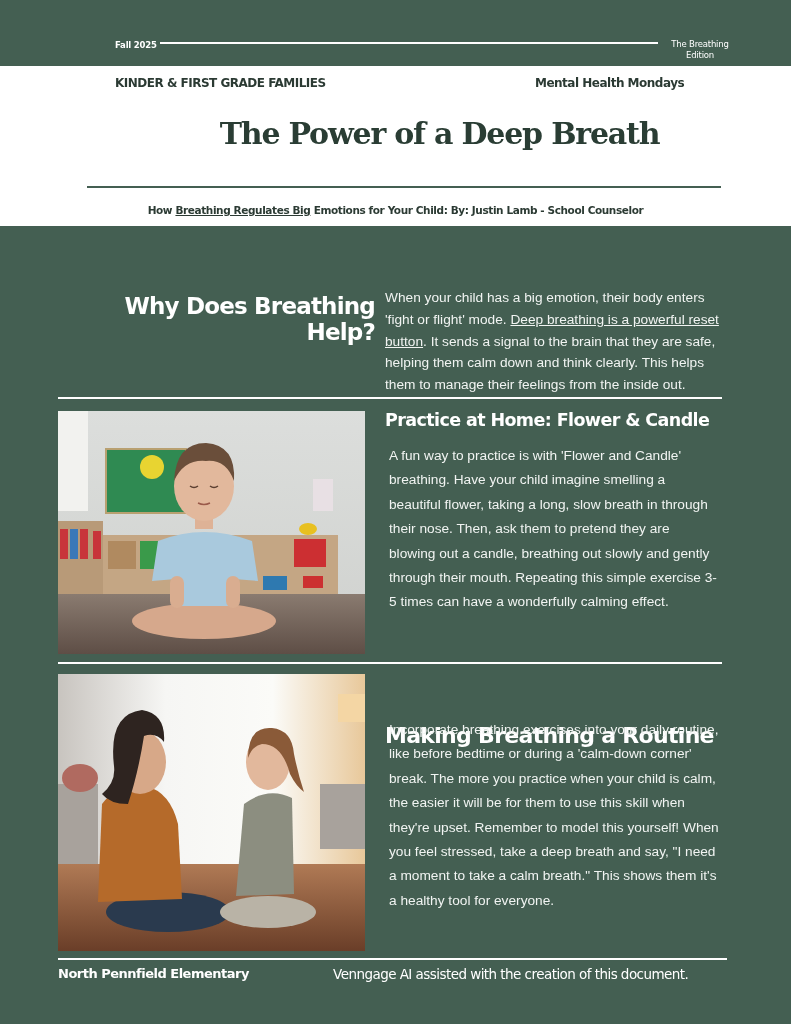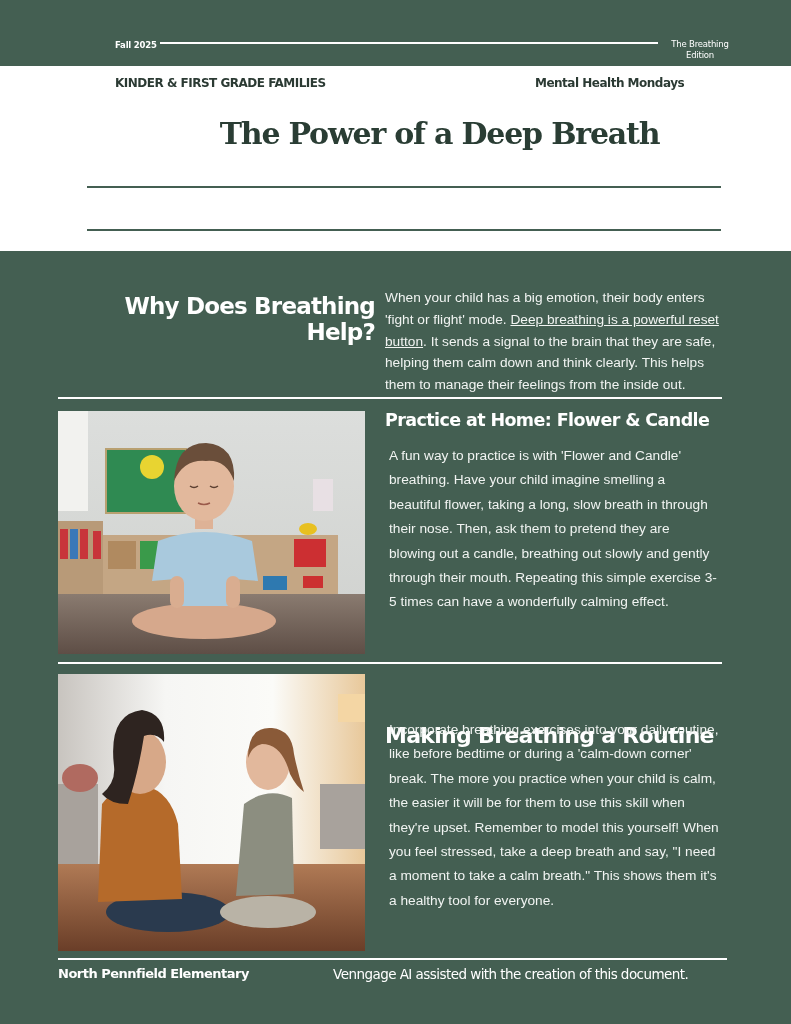--- a/index.html
+++ b/index.html
@@ -6,21 +6,21 @@
   html, body { width: 791px; height: 1024px; overflow: hidden; }
   body { background: #445f52; font-family: "Liberation Sans", sans-serif; position: relative; }
 
   
   .top-banner { position: absolute; left: 0; top: 0; width: 791px; height: 72px; background: #445f52; }
   .season { position: absolute; left: 115px; top: 40px; font-family: "DejaVu Sans", sans-serif; font-size: 8.5px; font-weight: bold; color: #ffffff; letter-spacing: -0.2px; }
   .banner-rule { position: absolute; left: 160px; top: 42px; width: 498px; height: 2px; background: #ffffff; }
   .edition { position: absolute; left: 660px; top: 39px; width: 80px; text-align: center; font-family: "DejaVu Sans", sans-serif; font-size: 8.5px; font-weight: normal; color: #ffffff; line-height: 11px; letter-spacing: -0.2px; }
 
   
-  .header-band { position: absolute; left: 0; top: 66px; width: 791px; height: 185px; background: #ffffff; }
+  .header-band { position: absolute; left: 0; top: 66px; width: 791px; height: 160px; background: #ffffff; }
   .audience { position: absolute; left: 115px; top: 10px; font-family: "DejaVu Sans", sans-serif; font-size: 12px; font-weight: bold; color: #2b3a33; letter-spacing: -0.5px; }
   .series { position: absolute; left: 535px; top: 10px; font-family: "DejaVu Sans", sans-serif; font-size: 12px; font-weight: bold; color: #2b3a33; letter-spacing: -0.5px; }
   .title { position: absolute; left: 0; top: 50px; width: 791px; text-align: center; font-family: "DejaVu Serif", serif; font-size: 30px; font-weight: bold; color: #2a3d34; letter-spacing: -1.2px; margin-left: 44px; }
   .rule-top { position: absolute; left: 87px; top: 120px; width: 634px; height: 2px; background: #445f52; }
   .subtitle { position: absolute; left: 0; top: 138px; width: 791px; text-align: center; font-family: "DejaVu Sans", sans-serif; font-size: 10.5px; font-weight: bold; color: #2b3a33; letter-spacing: -0.4px; }
   .subtitle u { text-decoration: underline; }
   .rule-bottom { position: absolute; left: 87px; top: 163px; width: 634px; height: 2px; background: #445f52; }
 
   
   .why-heading { position: absolute; left: 60px; top: 293px; width: 315px; text-align: right; font-family: "DejaVu Sans", sans-serif; font-size: 23px; font-weight: bold; color: #ffffff; letter-spacing: -0.8px; }
@@ -50,20 +50,23 @@
     <div>The Breathing</div>
     <div>Edition</div>
   </div>
 </div>
 
 <div class="header-band">
   <span class="audience">KINDER &amp; FIRST GRADE FAMILIES</span>
   <span class="series">Mental Health Mondays</span>
   <h1 class="title">The Power of a Deep Breath</h1>
   <div class="rule-top"></div>
+  <div class="subtitle">
+    <span>How </span><u>Breathing Regulates Big</u><span> Emotions for Your Child: By: Justin Lamb - School Counselor</span>
+  </div>
   <div class="rule-bottom"></div>
 </div>
 
 <h2 class="why-heading">Why Does Breathing Help?</h2>
 <p class="why-body">
   <span>When your child has a big emotion, their body enters 'fight or flight' mode. </span><u>Deep breathing is a powerful reset button</u><span>. It sends a signal to the brain that they are safe, helping them calm down and think clearly. This helps them to manage their feelings from the inside out.</span>
 </p>
 
 <div class="divider" style="left:58px; top:397px; width:664px;"></div>
 

